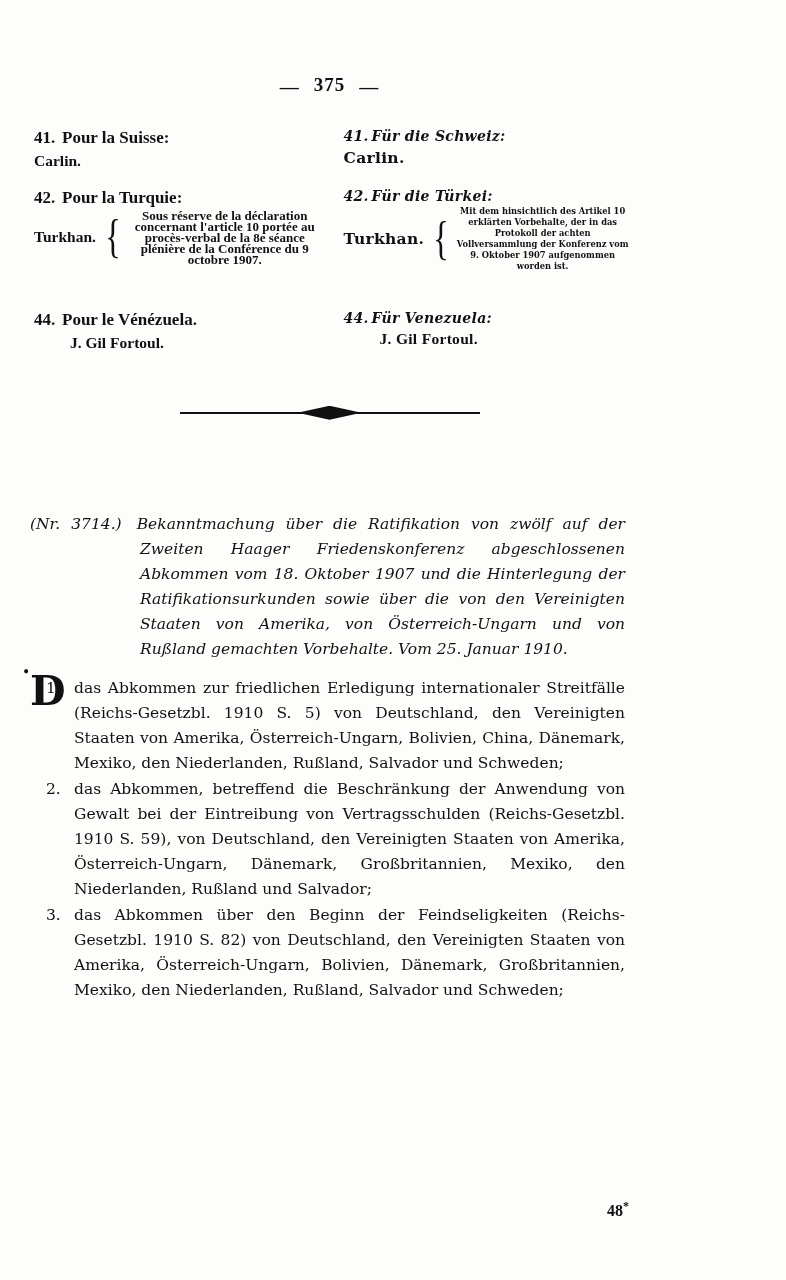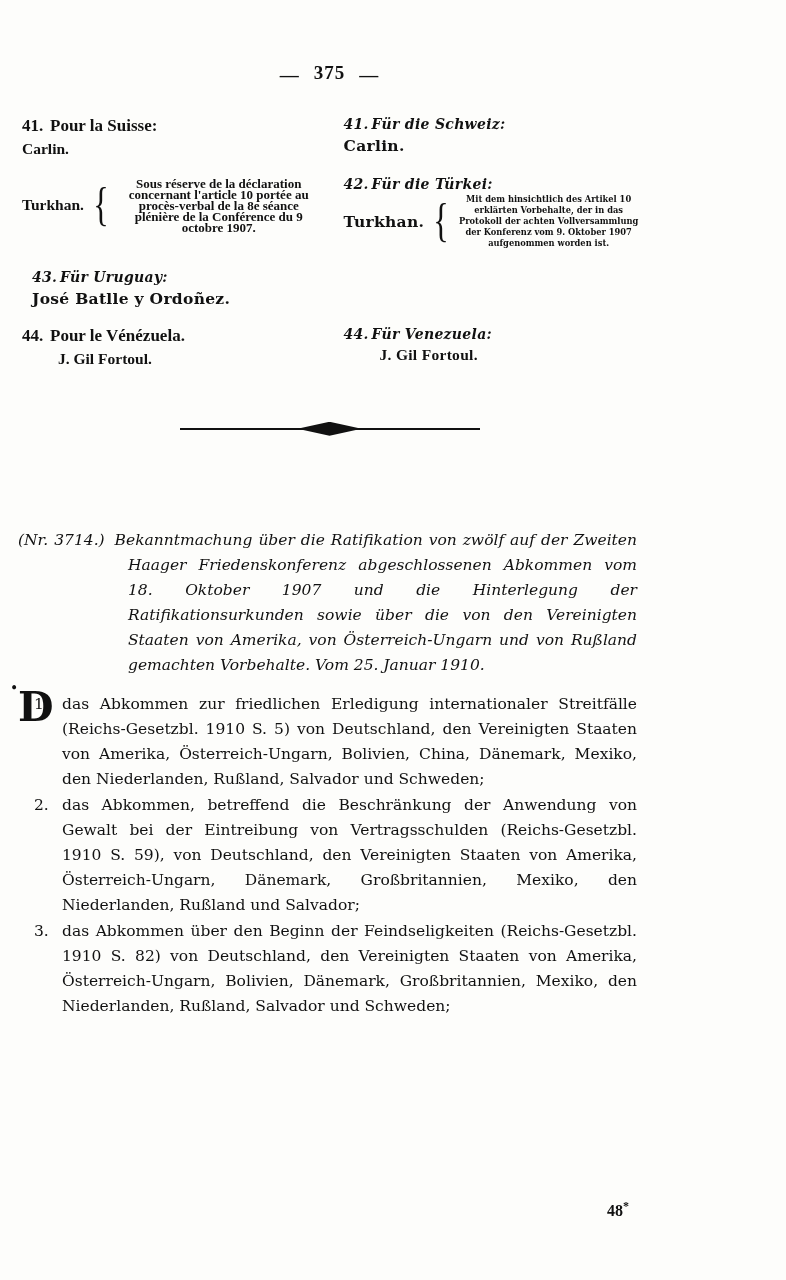--- a/index.html
+++ b/index.html
@@ -13,21 +13,21 @@
     font-family: "Liberation Serif", serif;
     color: #111;
     overflow: hidden;
     position: relative;
   }
   .page {
     position: relative;
     width: 659px;
     height: 1280px;
     box-sizing: border-box;
-    padding: 4px;
+    padding: 16px;
   }
 
   
   .page-header {
     text-align: center;
     font-family: "Liberation Serif", serif;
     font-weight: bold;
     font-size: 19px;
     letter-spacing: 1px;
     padding-top: 58px;
@@ -238,45 +238,42 @@
       <div class="col col-right">
         <div class="entry-head fraktur">
           <span class="num">41.</span><span>Für die Schweiz:</span>
         </div>
         <div class="entry-name fraktur">Carlin.</div>
       </div>
     </div>
 
     <div class="sig-block" style="margin-top:18px;">
       <div class="col col-left">
+        <div class="entry-head">
+          <span class="num">42.</span><span>Pour la Turquie:</span>
+        </div>
         <div class="brace-row">
           <span class="brace-label">Turkhan.</span>
           <span class="brace">{</span>
           <span class="reservation">Sous réserve de la déclaration concernant l'article 10 portée au procès-verbal de la 8e séance plénière de la Conférence du 9 octobre 1907.</span>
         </div>
       </div>
       <div class="col col-right">
         <div class="entry-head fraktur">
           <span class="num">42.</span><span>Für die Türkei:</span>
         </div>
         <div class="brace-row">
           <span class="brace-label fraktur">Turkhan.</span>
           <span class="brace">{</span>
           <span class="reservation de">Mit dem hinsichtlich des Artikel 10 erklärten Vorbehalte, der in das Protokoll der achten Vollversammlung der Konferenz vom 9. Oktober 1907 aufgenommen worden ist.</span>
         </div>
       </div>
     </div>
 
     <div class="sig-block" style="margin-top:20px;">
-      <div class="col col-right">
-        <div class="entry-head fraktur">
-          <span class="num">43.</span><span>Für Uruguay:</span>
-        </div>
-        <div class="entry-name fraktur">José Batlle y Ordoñez.</div>
-      </div>
     </div>
 
     <div class="sig-block" style="margin-top:18px;">
       <div class="col col-left">
         <div class="entry-head">
           <span class="num">44.</span><span>Pour le Vénézuela.</span>
         </div>
         <div class="entry-name indent-left">J. Gil Fortoul.</div>
       </div>
       <div class="col col-right">

